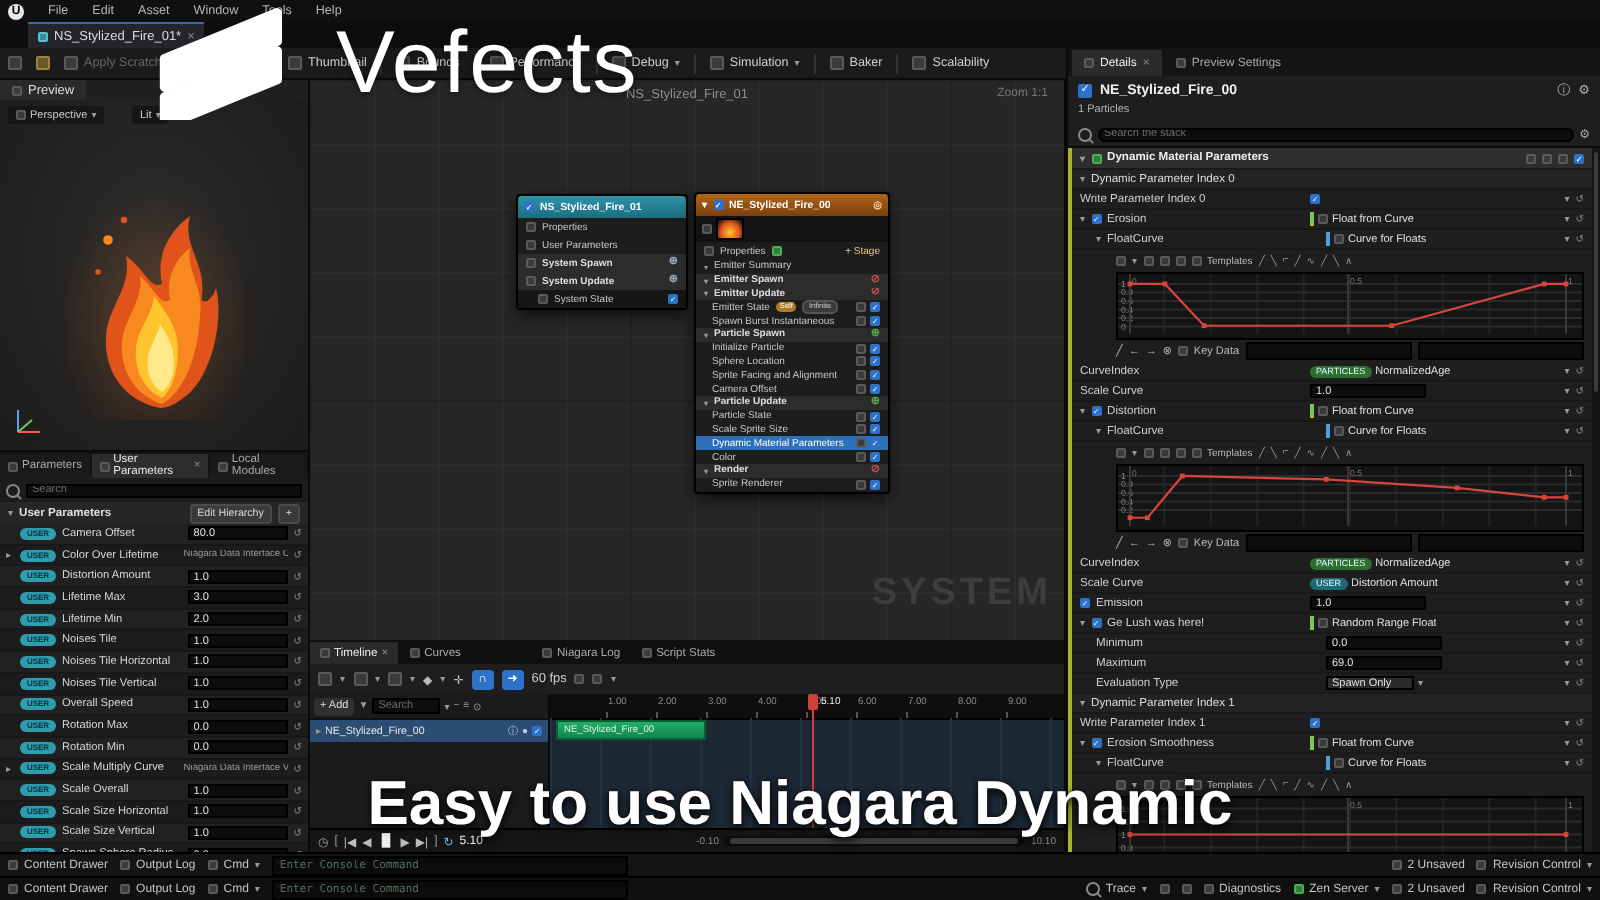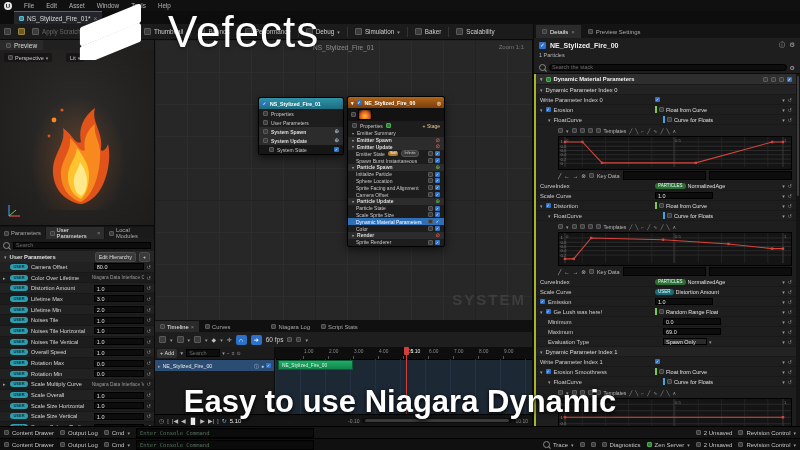--- a/index.html
+++ b/index.html
@@ -52,21 +52,21 @@
   .pval3{width:16px;flex:none;}
   .curvetext{color:#9a9a9a;font-size:4.8px;white-space:nowrap;width:52px;overflow:hidden;flex:none;}
   .reset{color:#8a8a8a;font-size:5px;flex:none;}
   
   #graph{left:155px;top:40px;width:378px;height:280px;background-color:#272727;
     background-image:linear-gradient(#222 1px,transparent 1px),linear-gradient(90deg,#222 1px,transparent 1px),
                      linear-gradient(#2d2d2d 1px,transparent 1px),linear-gradient(90deg,#2d2d2d 1px,transparent 1px);
     background-size:160px 160px,160px 160px,32px 32px,32px 32px;border-right:1px solid #0a0a0a;box-sizing:border-box;}
   #graph-title{position:absolute;top:4px;left:0;right:0;text-align:center;color:#8f8f8f;font-size:6.5px;}
   #graph-zoom{position:absolute;top:4px;right:8px;color:#777;font-size:6px;}
-  #watermark{position:absolute;right:6px;bottom:12px;color:#3d3d3d;font-size:15px;font-weight:bold;letter-spacing:2px;font-family:"Liberation Sans",sans-serif;}
+  #watermark{position:absolute;right:6px;bottom:12px;color:#3d3d3d;font-size:19px;font-weight:bold;letter-spacing:2px;font-family:"Liberation Sans",sans-serif;}
   .node{position:absolute;background:#1d1d1d;border:1px solid #000;border-radius:2px;box-shadow:0 3px 8px rgba(0,0,0,.6);}
   .node-head{height:11px;display:flex;align-items:center;gap:3px;padding:0 3px;color:#fff;font-weight:bold;font-size:5.2px;border-radius:2px 2px 0 0;white-space:nowrap;overflow:hidden;}
   .sys-head{background:linear-gradient(#2f93a8,#1c6d80);}
   .emit-head{background:linear-gradient(#b26419,#7a3f0c);}
   .nrow{display:flex;align-items:center;gap:3px;padding:0 4px;color:#c8c8c8;font-size:5px;white-space:nowrap;overflow:hidden;}
   .nrow.grp{background:#2c2c2c;color:#ddd;font-weight:bold;}
   .nrow.sel{background:#2e70b8;color:#fff;}
   .circ{margin-left:auto;font-size:5.5px;line-height:5px;}
   .circ.red{color:#c0504a;}
   .circ.green{color:#57a64a;}

